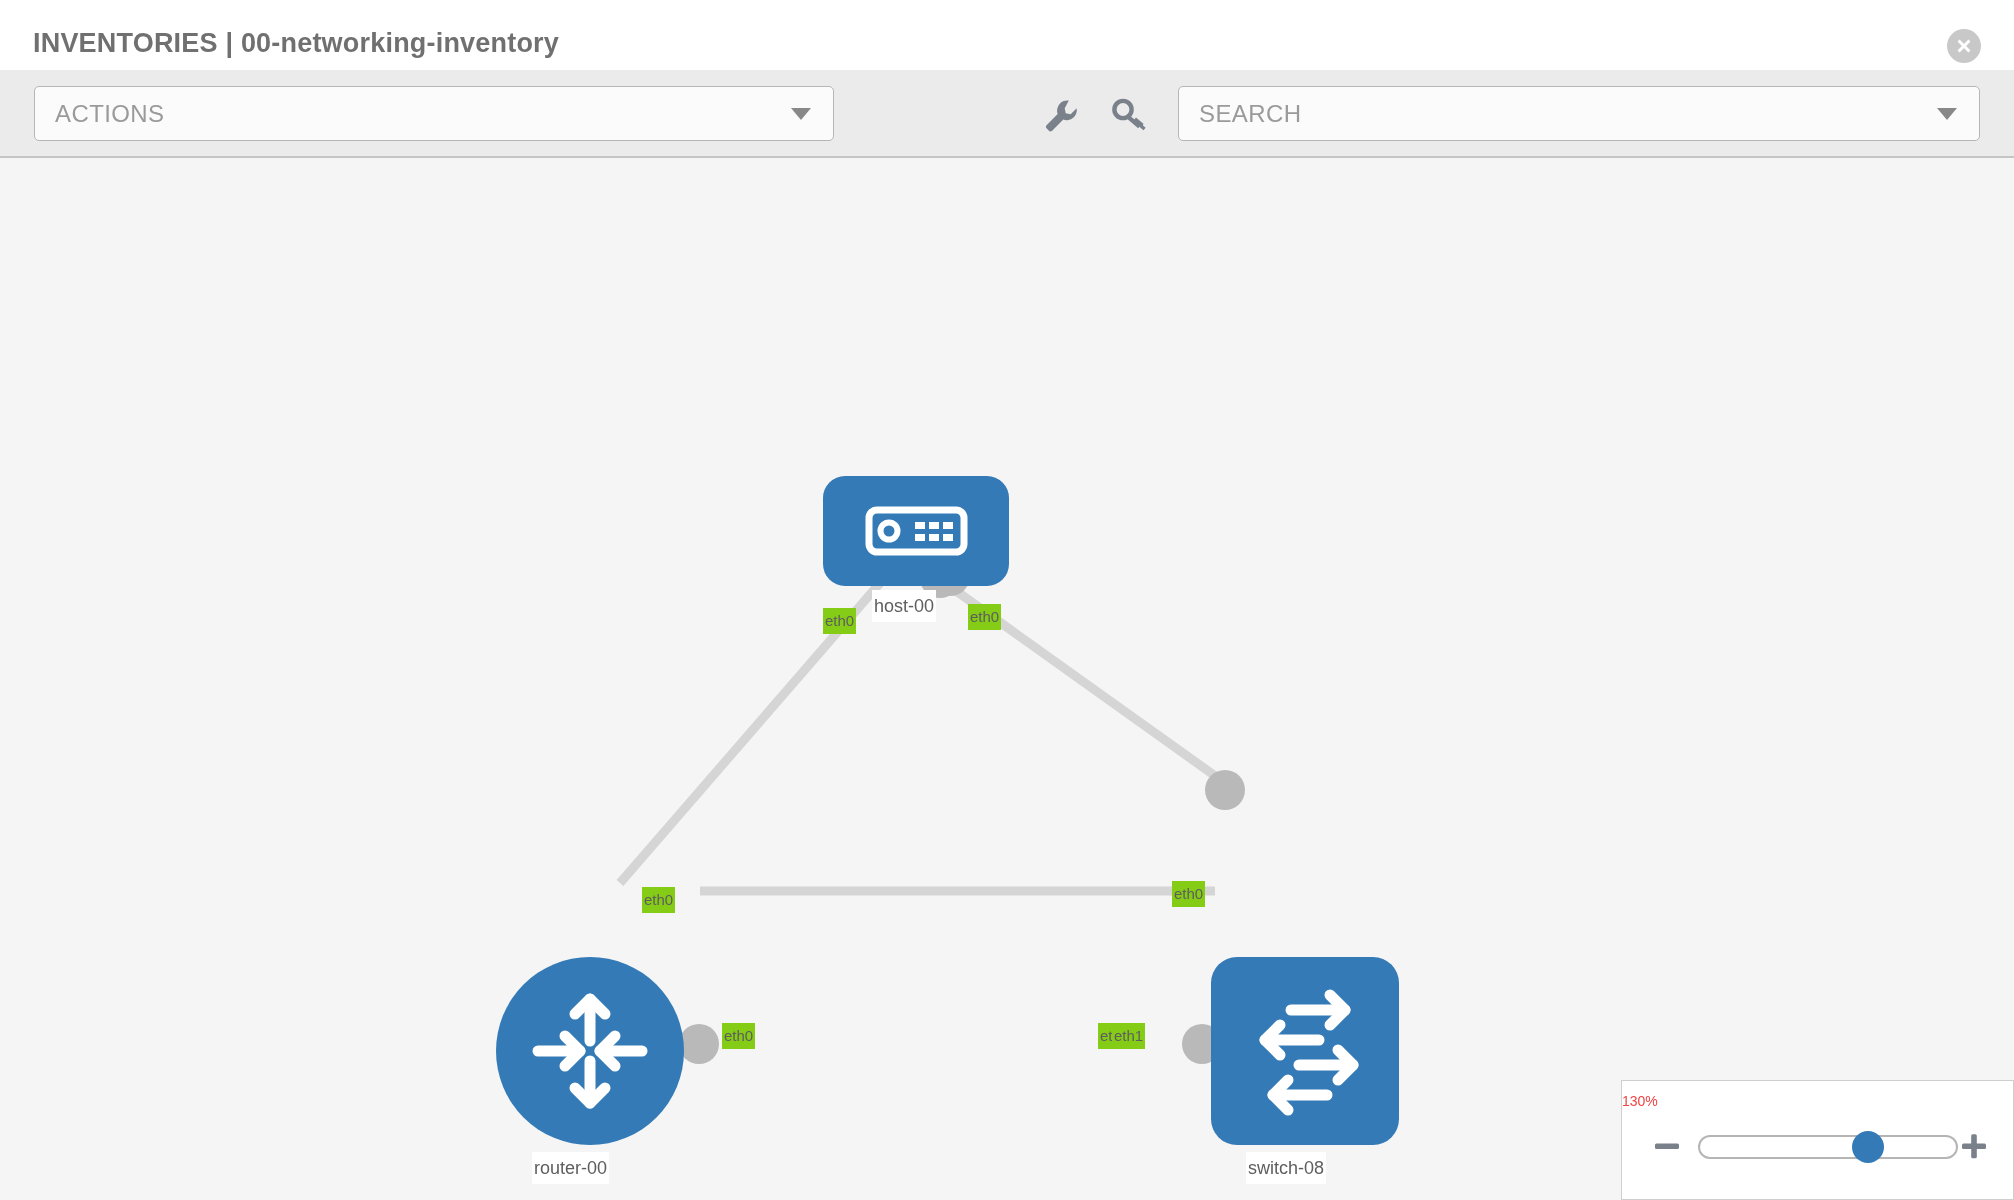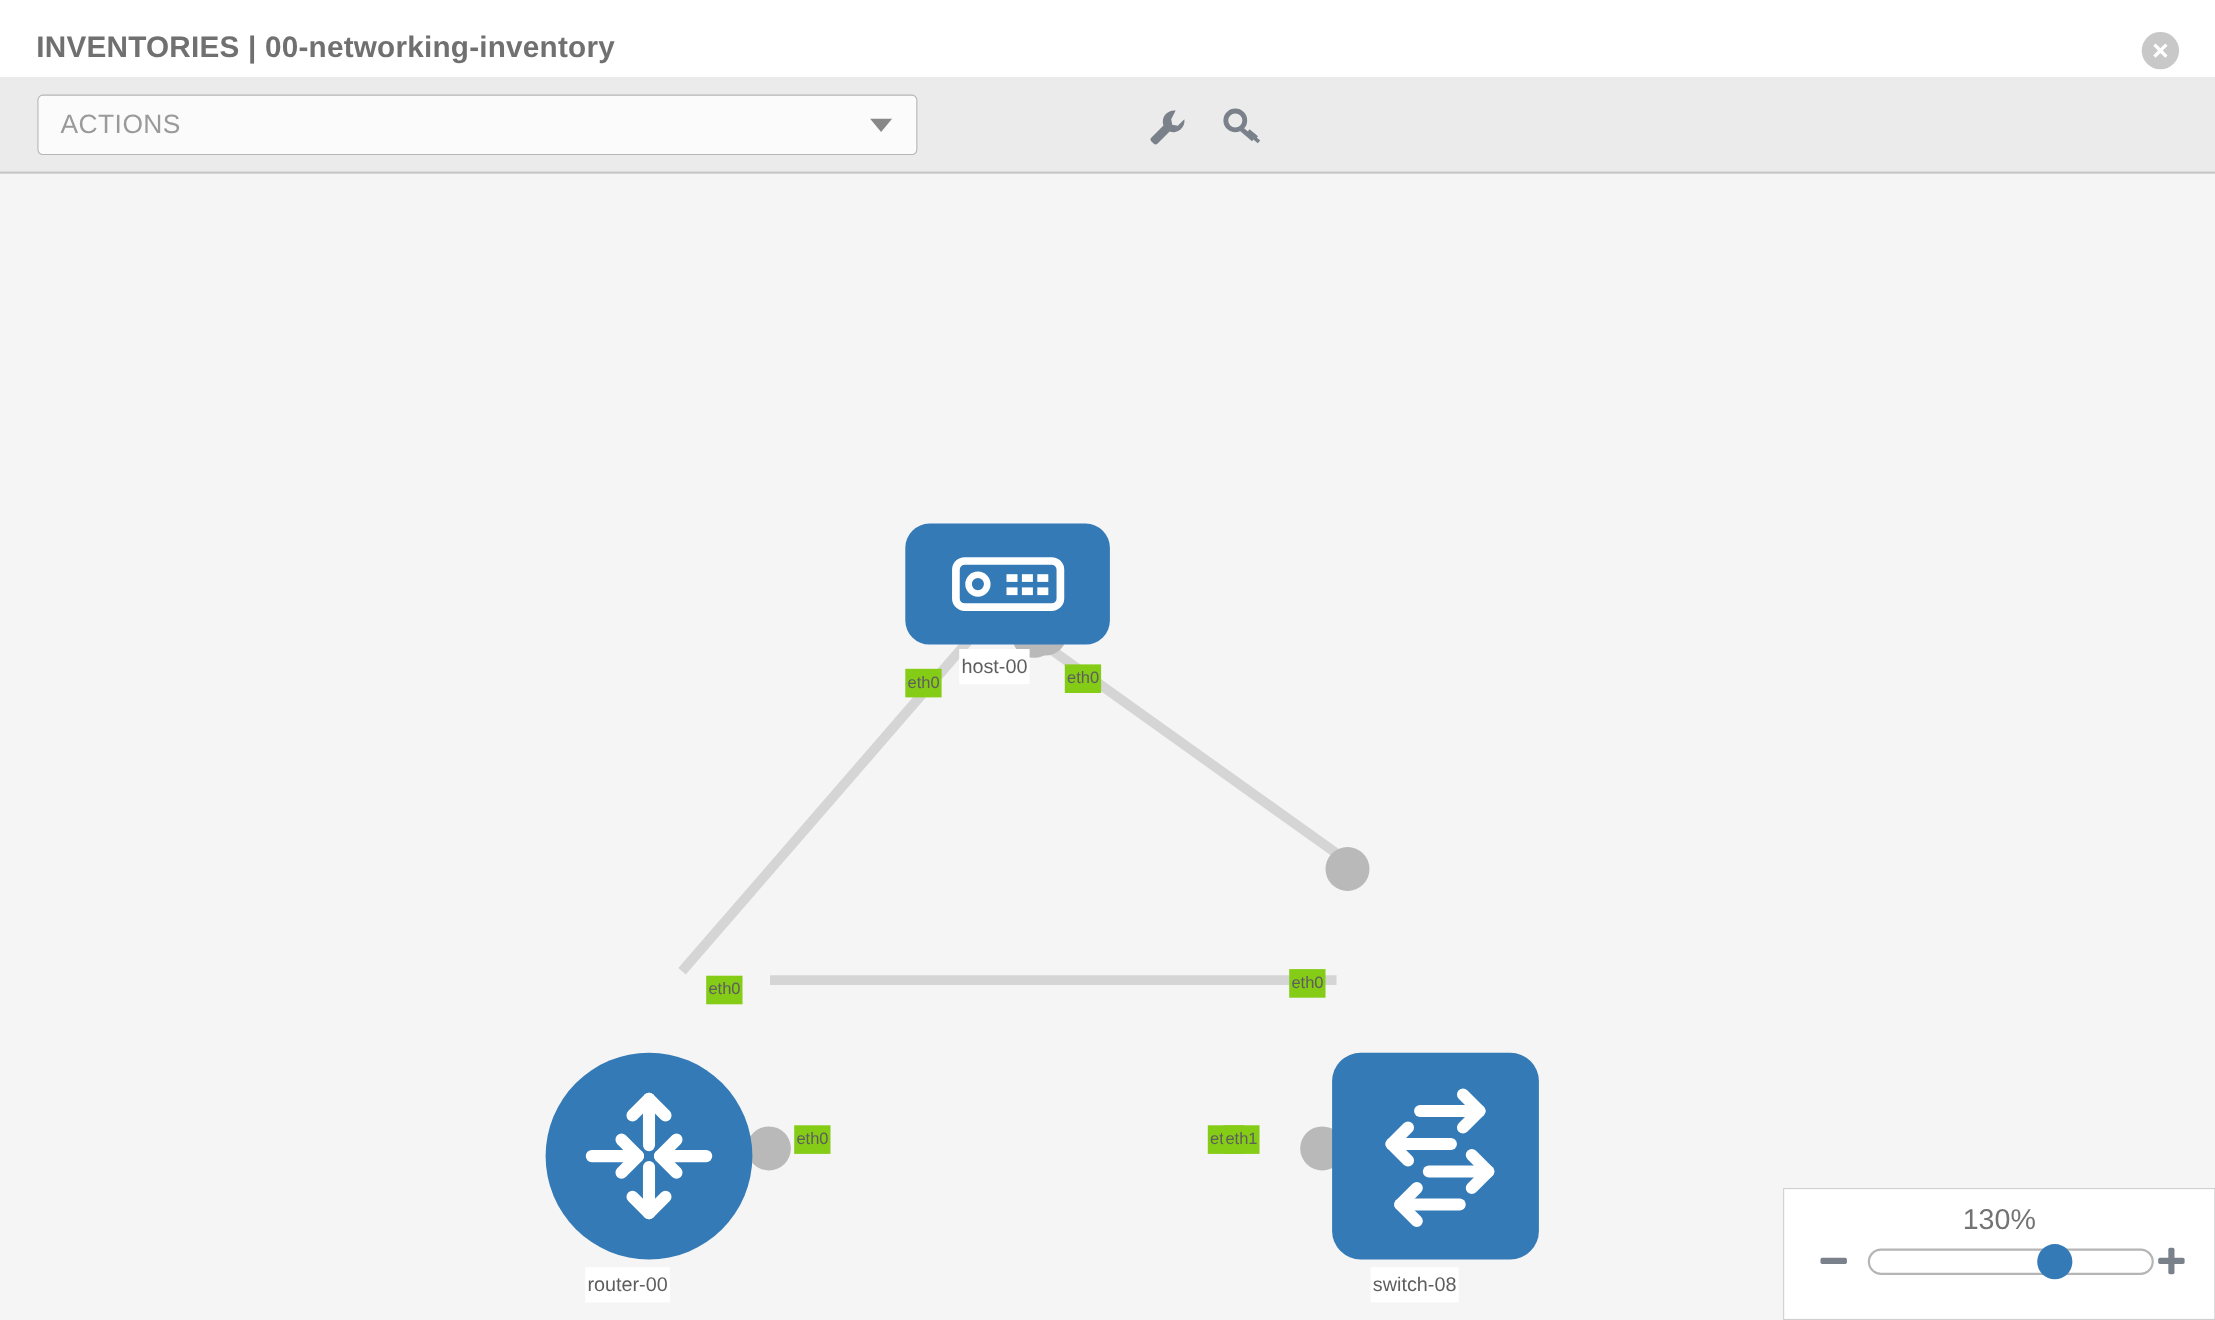--- a/index.html
+++ b/index.html
@@ -191,23 +191,22 @@
     height: 120px;
     background: #ffffff;
     border: 1px solid #cfcfcf;
     box-sizing: border-box;
   }
   .zoom-value {
     position: absolute;
     top: 12px;
     left: 0;
     width: 100%;
-    text-align: center;
-    font-size: 26px;
-    color: #737373;
+    font-size: 14px;
+    color: #ef4444;
   }
   .zoom-row {
     position: absolute;
     top: 48px;
     left: 0;
     width: 100%;
     height: 40px;
   }
   .zoom-minus, .zoom-plus {
     position: absolute;
@@ -268,20 +267,24 @@
 
   <div class="tool-icon" id="key-icon">
     <svg width="44" height="44" viewBox="0 0 44 44">
       <circle cx="17" cy="17.5" r="8.6" fill="none" stroke="#7a818b" stroke-width="4.4"></circle>
       <rect x="22" y="22" width="17" height="4.4" fill="#7a818b" transform="rotate(40 22 22)"></rect>
       <rect x="30" y="25.5" width="10" height="3.6" fill="#7a818b" transform="rotate(40 30 25.5)"></rect>
       <rect x="33.5" y="30.5" width="8" height="3.4" fill="#7a818b" transform="rotate(40 33.5 30.5)"></rect>
     </svg>
   </div>
 
+  <div class="select-box" id="search-select">
+    <span class="sel-label">SEARCH</span>
+    <span class="caret"></span>
+  </div>
 </div>
 
 <div class="canvas">
 
   <svg class="graph-svg" width="2014" height="1042">
 
     <line x1="620" y1="725" x2="880" y2="425" stroke="#d5d5d5" stroke-width="9"></line>
 
     <line x1="1232" y1="630" x2="945" y2="425" stroke="#d5d5d5" stroke-width="9"></line>
 

